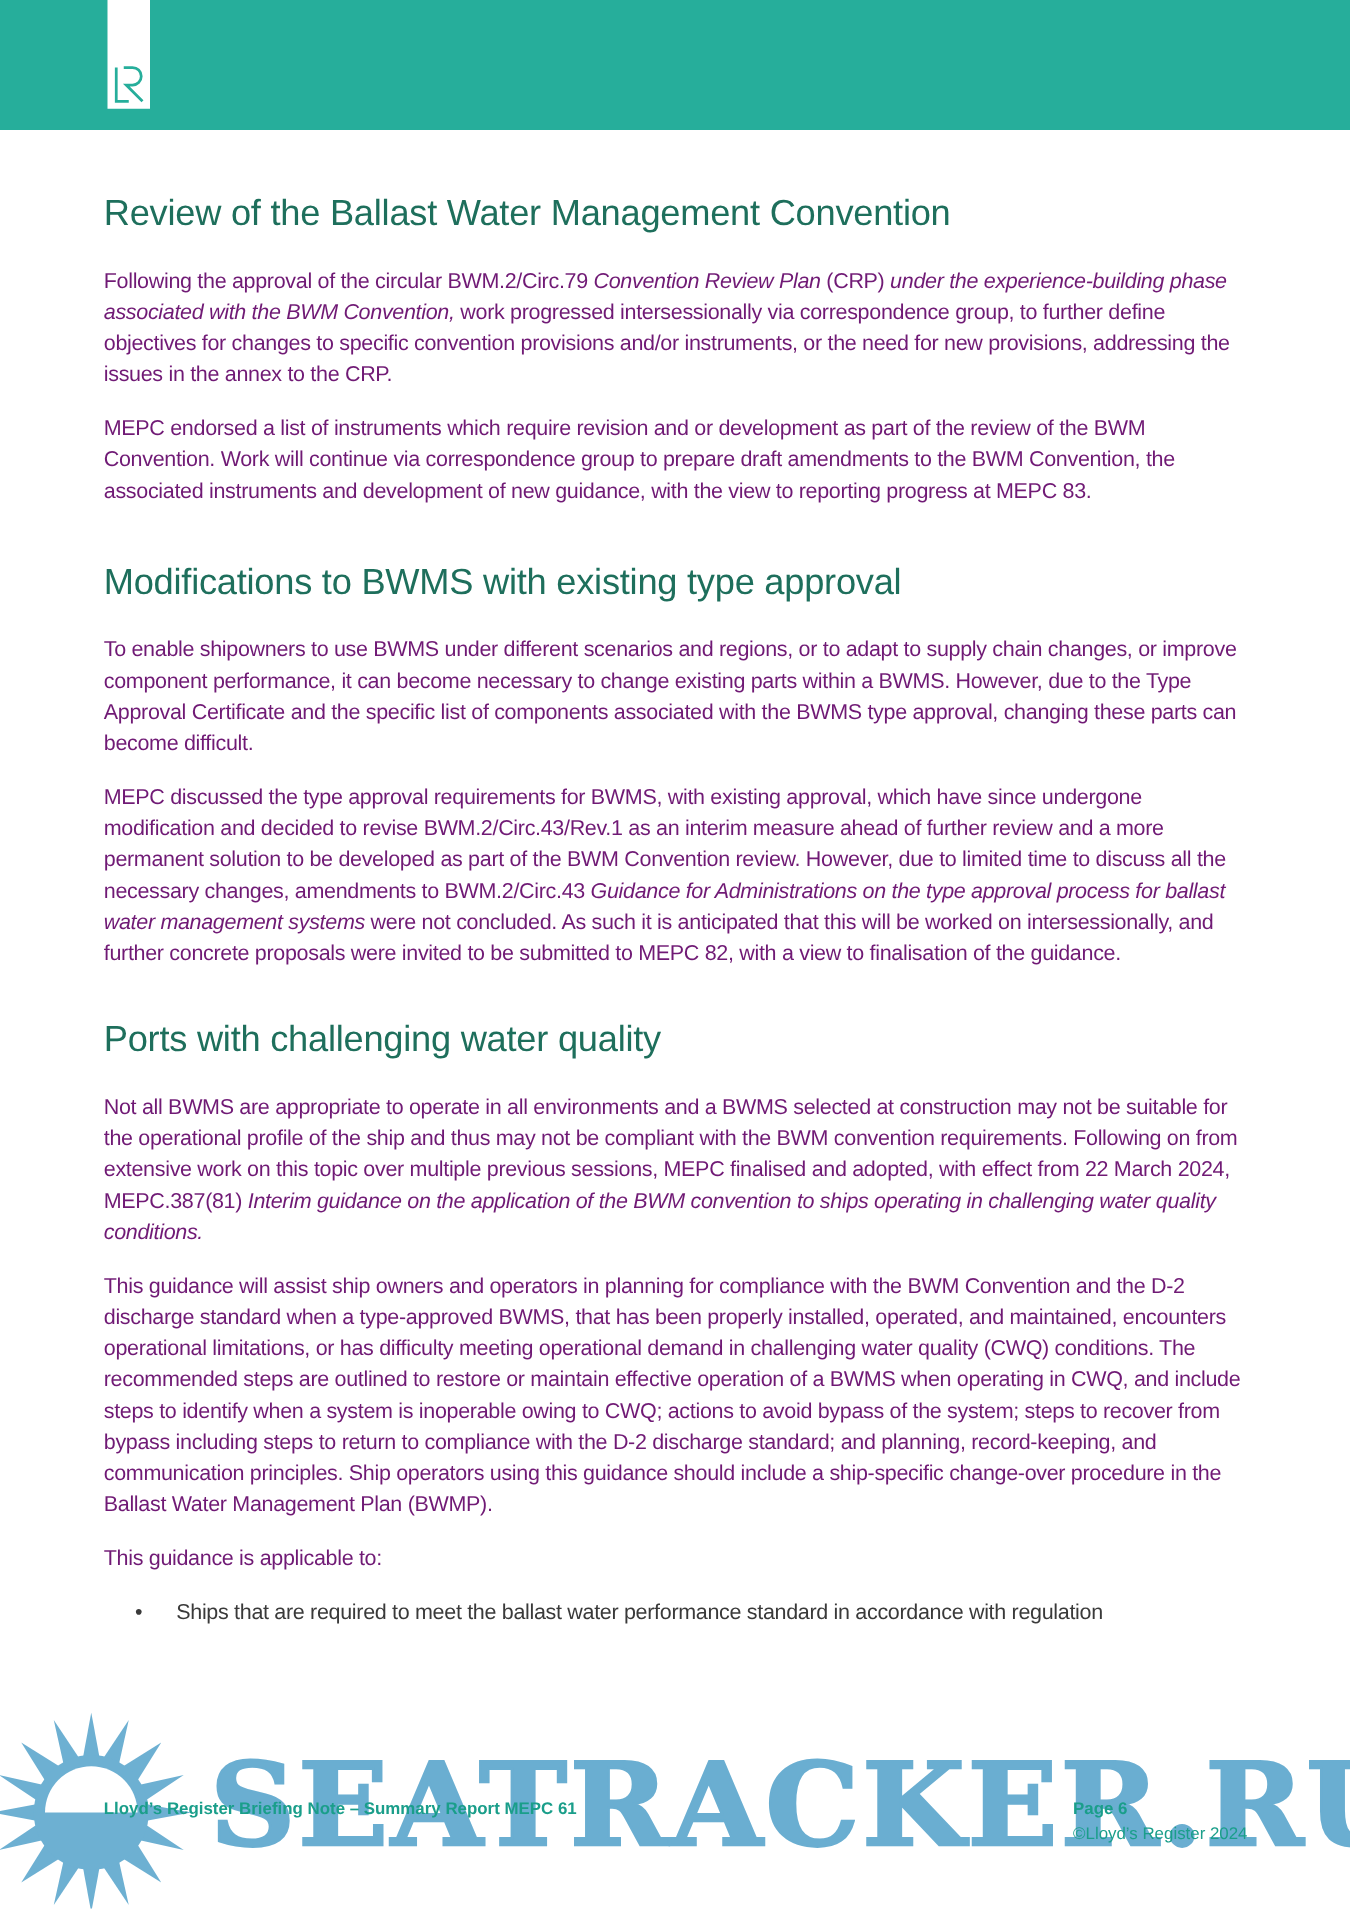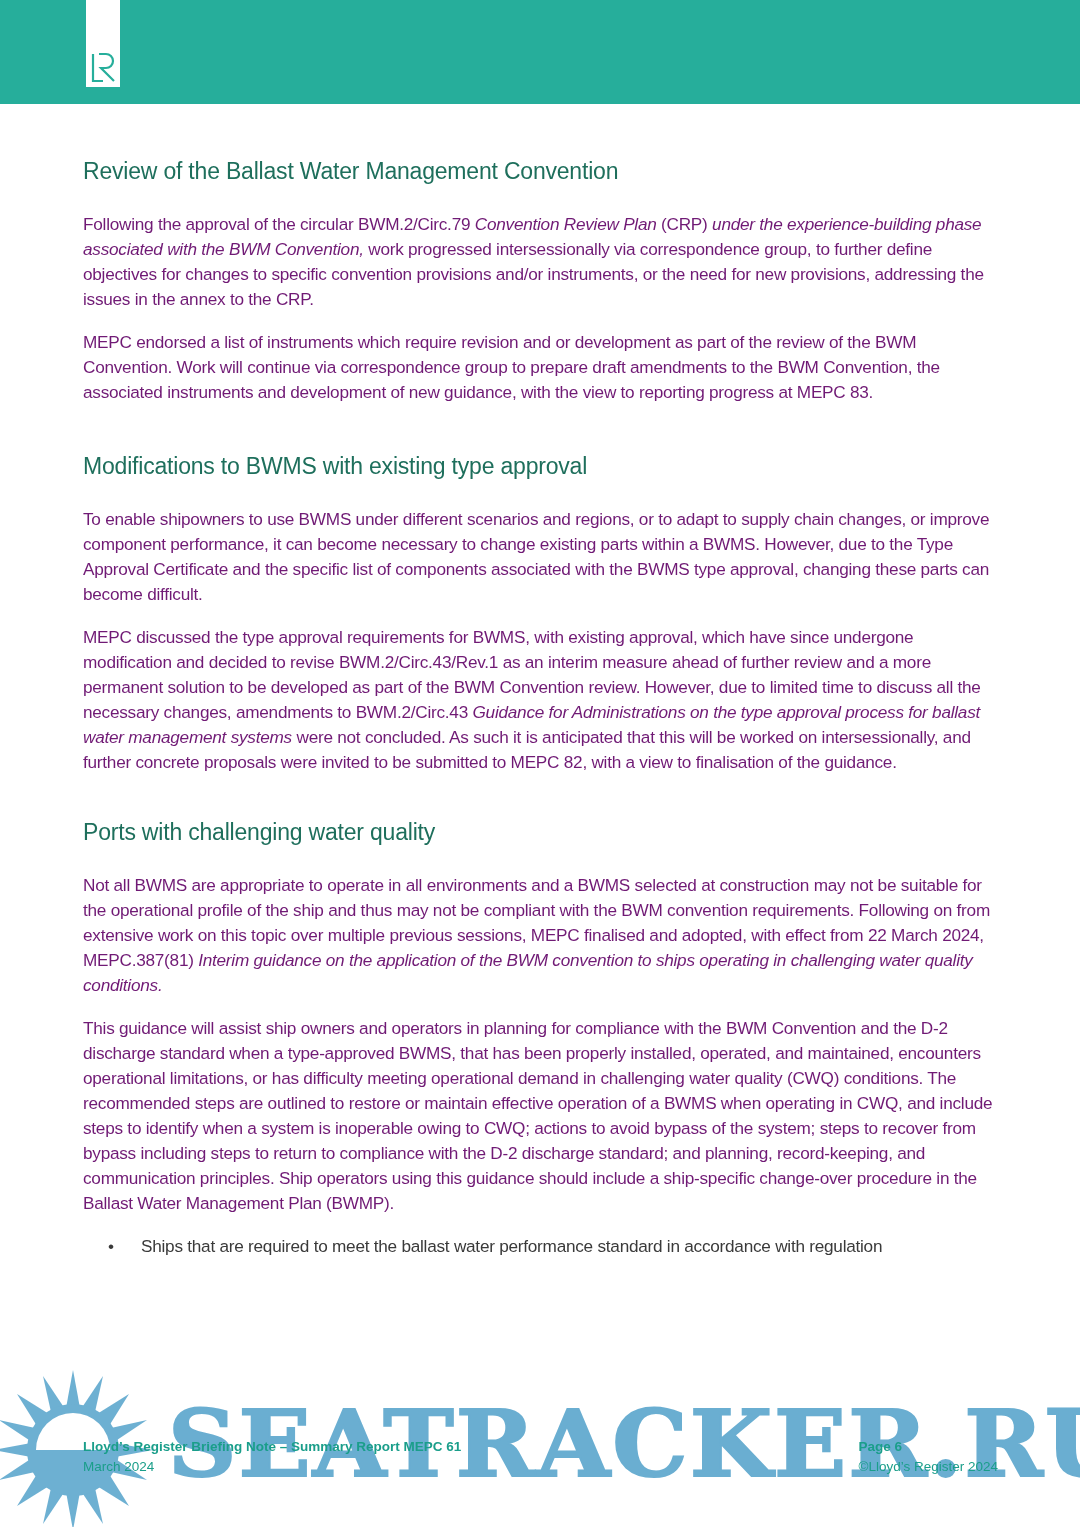--- a/index.html
+++ b/index.html
@@ -15,21 +15,21 @@
     .logo-tab {
       position: absolute; left: 86px; top: 0; width: 34px; height: 87px;
       background: #ffffff;
     }
     .logo-tab svg { position: absolute; left: 4px; top: 52px; }
     .content {
       position: absolute; left: 83px; top: 150px; width: 912px;
     }
     h2 {
       font-family: "Liberation Sans", sans-serif;
-      font-weight: normal; color: #1e6f5c; font-size: 23px;
+      font-weight: normal; color: #1e6f5c; font-size: 29px;
       margin: 0 0 20px 0; letter-spacing: -0.2px;
       line-height: 42px;
     }
     p {
       font-size: 17.2px; line-height: 25px; margin: 0 0 18px 0;
       color: #701a75; letter-spacing: -0.25px;
     }
     .section { margin-bottom: 24px; }
     .section + .section { margin-top: 0; }
     ul { margin: 0; padding: 0 0 0 58px; list-style: none; }
@@ -86,20 +86,23 @@
   </div>
 
   <div class="section" style="margin-top:36px;">
     <h2>Ports with challenging water quality</h2>
     <p>
       <span>Not all BWMS are appropriate to operate in all environments and a BWMS selected at construction may not be suitable for the operational profile of the ship and thus may not be compliant with the BWM convention requirements. Following on from extensive work on this topic over multiple previous sessions, MEPC finalised and adopted, with effect from 22 March 2024, MEPC.387(81) </span><em>Interim guidance on the application of the BWM convention to ships operating in challenging water quality conditions.</em>
     </p>
     <p>
       <span>This guidance will assist ship owners and operators in planning for compliance with the BWM Convention and the D-2 discharge standard when a type-approved BWMS, that has been properly installed, operated, and maintained, encounters operational limitations, or has difficulty meeting operational demand in challenging water quality (CWQ) conditions. The recommended steps are outlined to restore or maintain effective operation of a BWMS when operating in CWQ, and include steps to identify when a system is inoperable owing to CWQ; actions to avoid bypass of the system; steps to recover from bypass including steps to return to compliance with the D-2 discharge standard; and planning, record-keeping, and communication principles. Ship operators using this guidance should include a ship-specific change-over procedure in the Ballast Water Management Plan (BWMP).</span>
     </p>
+    <p>
+      <span>This guidance is applicable to:</span>
+    </p>
     <ul>
       <li>
         <span class="bullet">•</span>
         <span>Ships that are required to meet the ballast water performance standard in accordance with regulation</span>
       </li>
     </ul>
   </div>
 </div>
 
 <svg class="watermark" width="1080" height="157" viewBox="0 1370 1080 157">
@@ -125,19 +128,18 @@
     </g>
     <path d="M-37,0 A37,37 0 0 1 37,0 Z" fill="#ffffff"></path>
   </g>
 </svg>
 
 <div class="watermark-text">SEATRACKER.RU</div>
 
 <div class="footer">
   <div class="left">
     <div class="title">Lloyd’s Register Briefing Note – Summary Report MEPC 61</div>
-    <div>March 2024</div>
   </div>
   <div class="right">
     <div class="title">Page 6</div>
     <div>©Lloyd’s Register 2024</div>
   </div>
 </div>
 
 </body></html>

